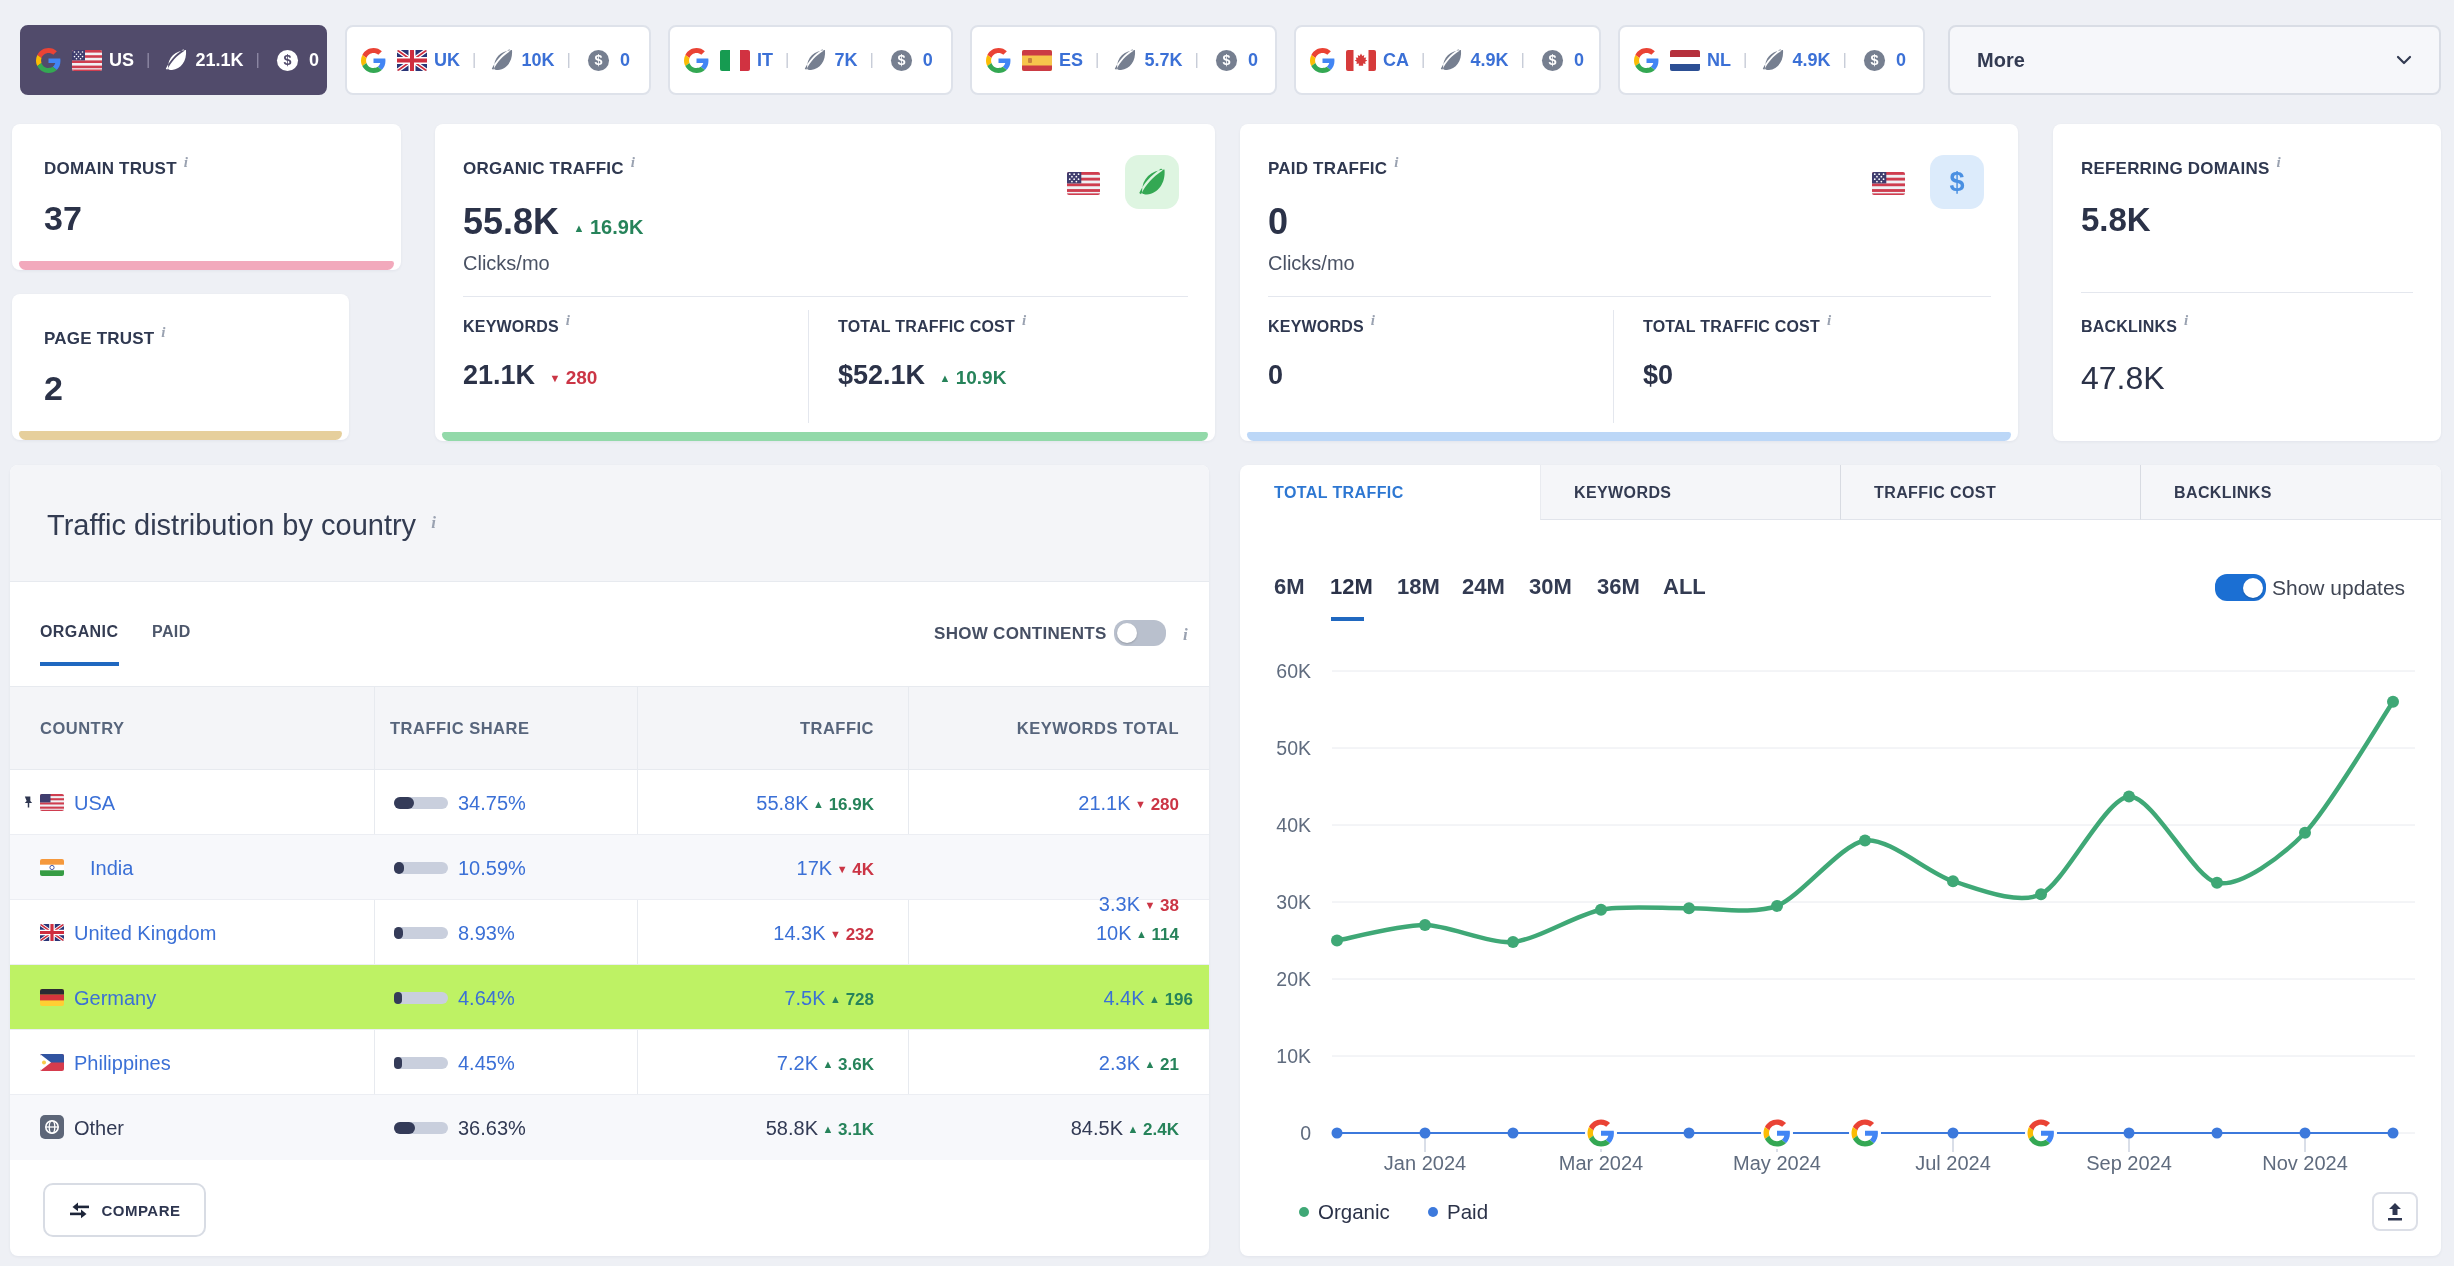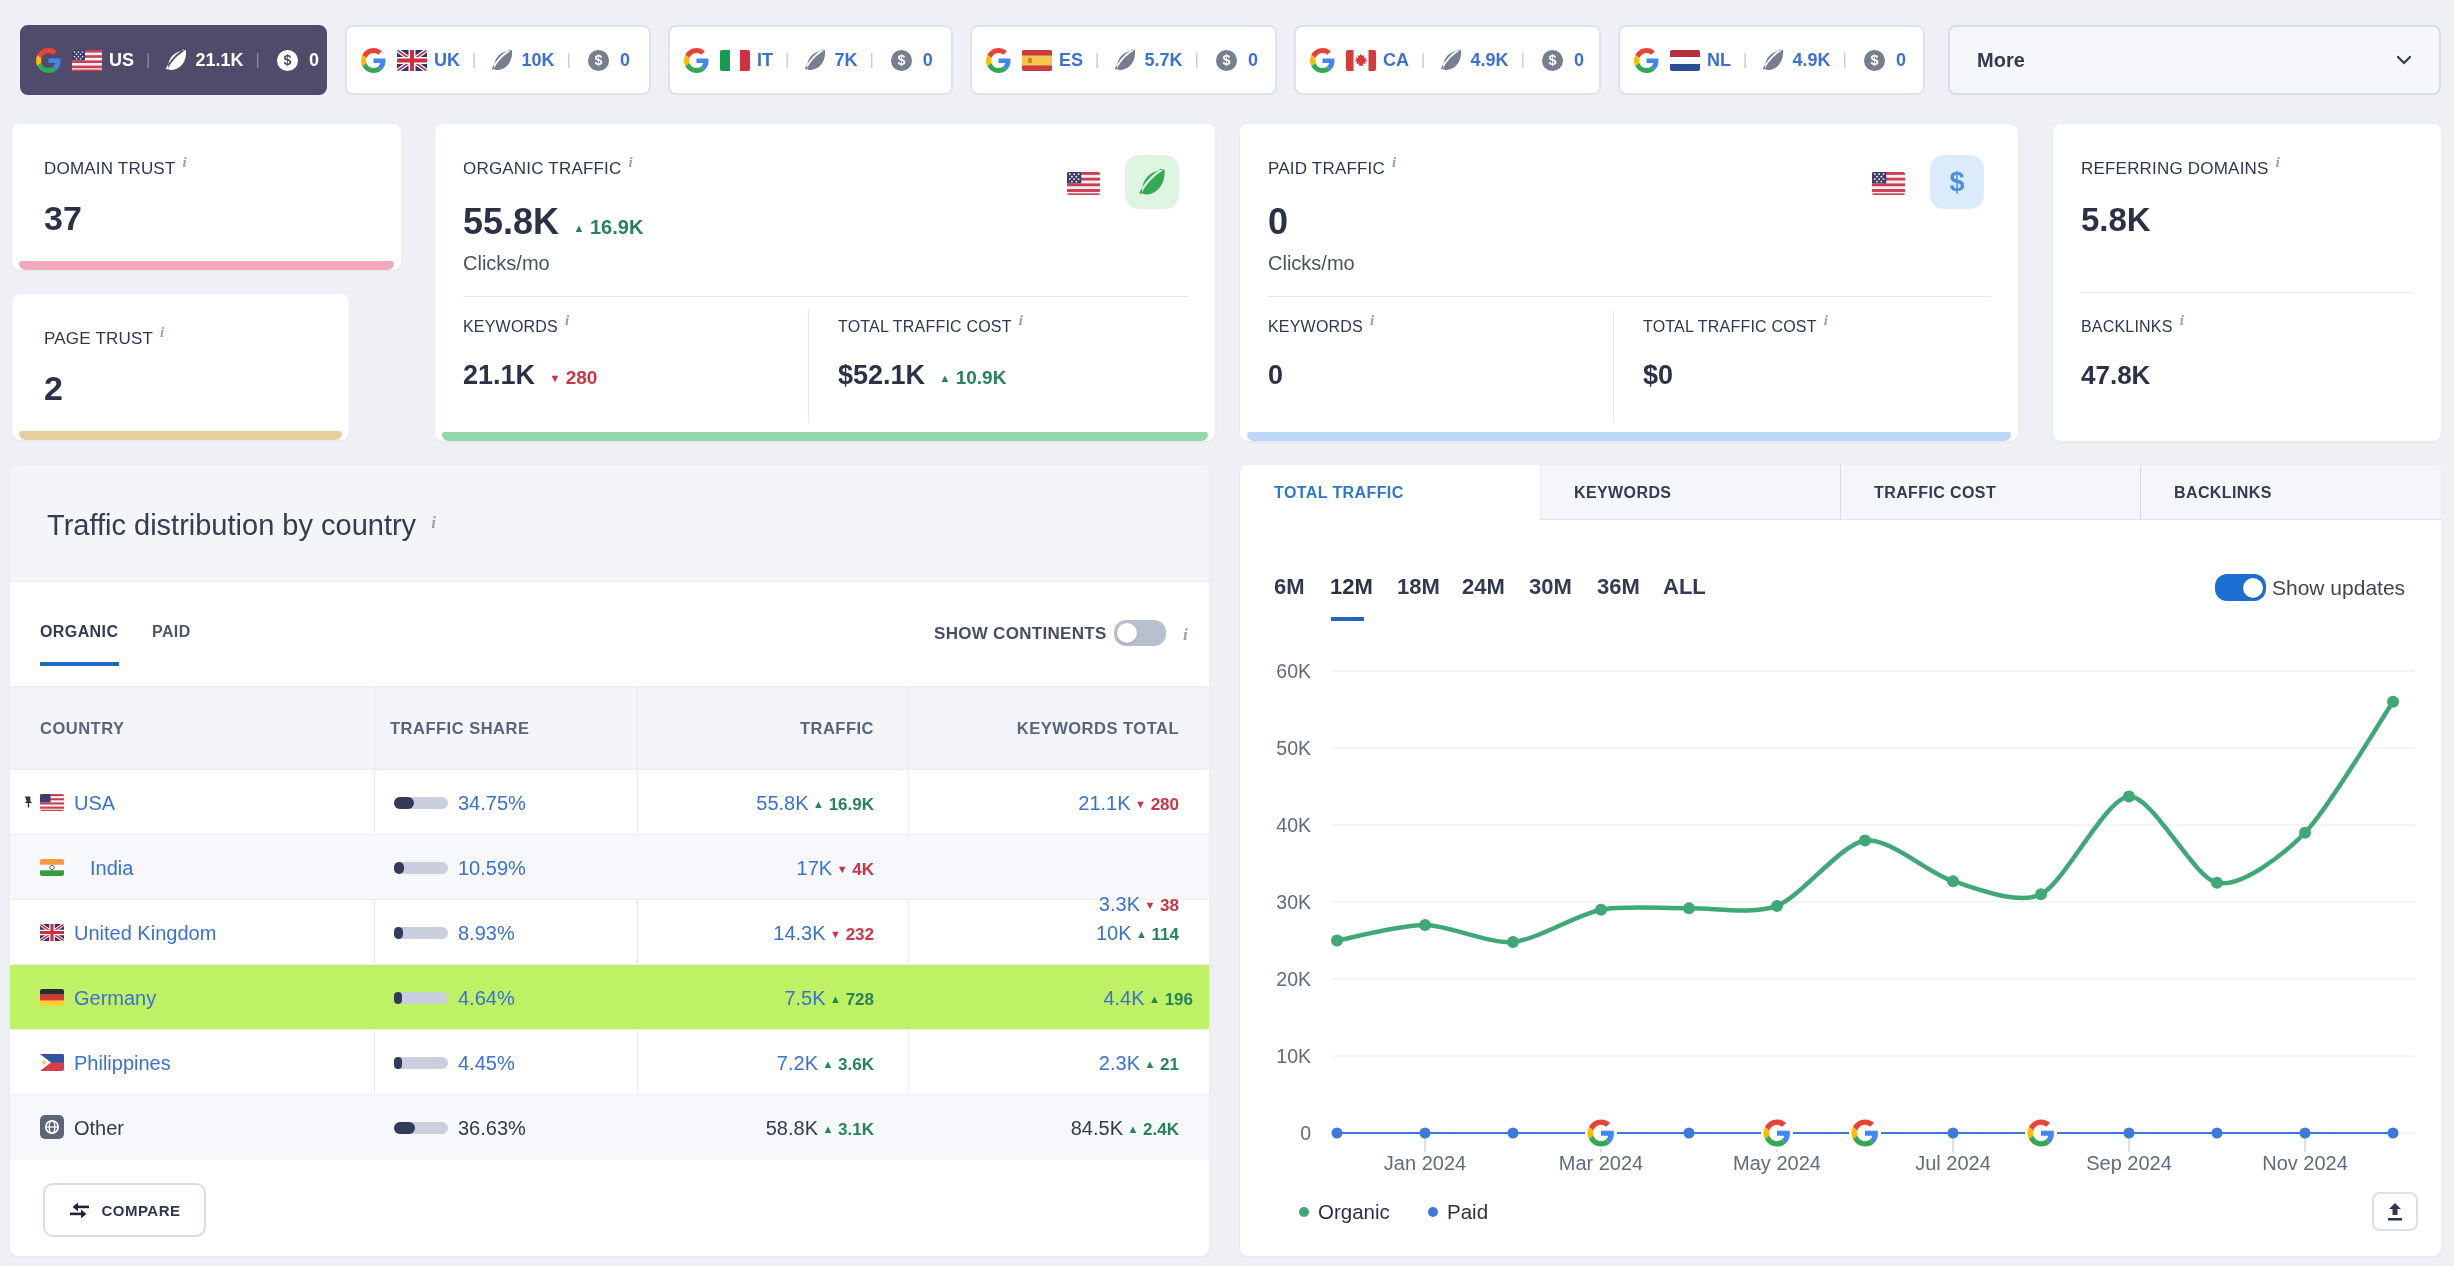--- a/index.html
+++ b/index.html
@@ -1,19 +1,19 @@
 <!DOCTYPE html>
 <html><head>
 <meta charset="utf-8">
 <style>
 * { margin:0; padding:0; box-sizing:border-box; }
 html,body { width:2454px; height:1266px; background:#eef0f5; font-family:"Liberation Sans",sans-serif; position:relative; overflow:hidden; }
 .abs { position:absolute; }
 .card { position:absolute; background:#fff; border-radius:8px; box-shadow:0 1px 3px rgba(40,50,80,0.06); }
-.lbl { font-weight:normal; font-size:17px; color:#2f3850; letter-spacing:.2px; }
+.lbl { font-weight:bold; font-size:17px; color:#2f3850; letter-spacing:.2px; }
 .inf { font-family:"Liberation Serif",serif; font-style:italic; color:#9aa2b1; font-size:15px; font-weight:bold; position:relative; top:-7px; margin-left:7px; }
 .up { color:#26835a; } .dn { color:#cb3545; }
 .tri { font-size:11px; position:relative; top:-2px; }
 .blue { color:#3b70d6; }
 .navy { color:#323a54; }
 
 .ctab { position:absolute; top:25px; height:70px; background:#fff; border:2px solid #dee2ea; border-radius:8px; display:flex; align-items:center; }
 .ctab .sep { color:#c8cdd8; font-size:17px; }
 .ctab .code, .ctab .val { font-size:18px; font-weight:bold; color:#3b70d6; }
 .ctab.sel { background:#514b6b; border-color:#514b6b; }
@@ -365,21 +365,21 @@
     <span style="font-size:27px;font-weight:bold;color:#4a90e2;">$</span>
   </div>
   <div class="bbar" style="background:#bcd7f7;"></div>
 </div>
 
 <div class="card" style="left:2053px;top:124px;width:388px;height:317px;">
   <div class="abs" style="left:28px;top:35px;"><span class="lbl">REFERRING DOMAINS</span><span class="inf">i</span></div>
   <div class="abs" style="left:28px;top:77px;font-size:33px;font-weight:bold;color:#2b3248;">5.8K</div>
   <div class="hdiv" style="left:28px;right:28px;top:168px;"></div>
   <div class="abs" style="left:28px;top:194px;"><span class="lbl" style="font-size:16px;">BACKLINKS</span><span class="inf">i</span></div>
-  <div class="abs" style="left:28px;top:236px;font-size:26px;font-weight:bold;color:#2b3248;">47.8K</div>
+  <div class="abs" style="left:28px;top:236px;font-size:32px;font-weight:normal;color:#2b3248;">47.8K</div>
 </div>
 
 <div class="card" style="left:10px;top:465px;width:1199px;height:791px;">
   <div class="abs" style="left:0;top:0;width:100%;height:116px;background:#f4f5f8;border-radius:8px 8px 0 0;"></div>
   <div class="abs" style="left:37px;top:44px;font-size:29px;color:#333c52;">Traffic distribution by country <span class="inf" style="font-size:17px;">i</span></div>
   <div class="hdiv" style="left:0;right:0;top:116px;background:#e7eaef;"></div>
 
   <div class="abs tabtxt" style="left:30px;top:158px;font-size:16px;">ORGANIC</div>
   <div class="abs" style="left:30px;top:197px;width:79px;height:3.5px;background:#2068c0;"></div>
   <div class="abs tabtxt" style="left:142px;top:158px;font-size:16px;color:#4d576b;">PAID</div>

